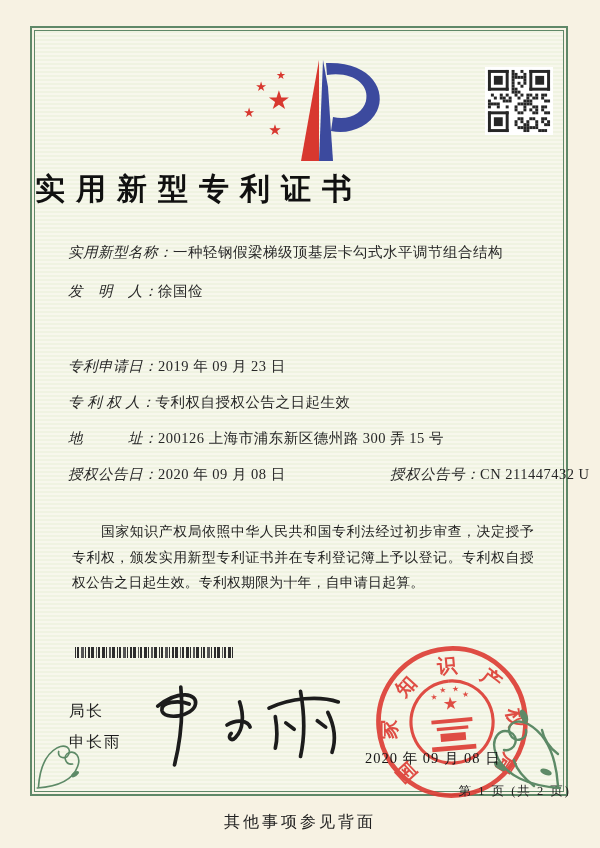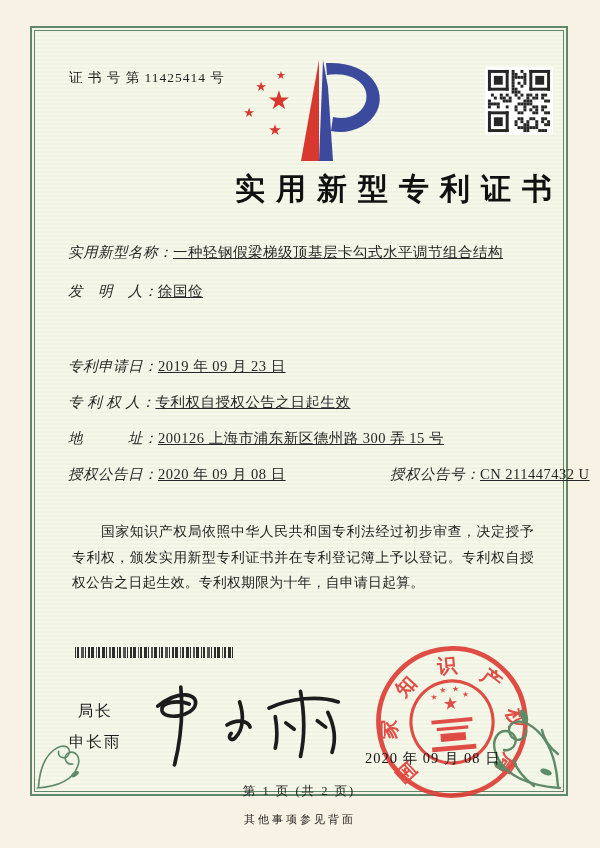--- a/index.html
+++ b/index.html
@@ -14,52 +14,51 @@
   }
   .frame-inner {
     position:absolute; inset:2px; border:1px solid #5f8868;
     background:repeating-linear-gradient(180deg,
       #eff3e1 0px, #eff3e1 2px, #f7f7ec 2px, #f7f7ec 4px);
   }
   .cert-no { position:absolute; left:34px; top:38px; font-size:13.5px; letter-spacing:1px; color:#1f1f1f; }
   .logo { position:absolute; left:196px; top:26px; width:162px; height:110px; }
   .qr { position:absolute; left:450px; top:36px; width:68px; height:68px; background:#fff; }
   .title {
-    position:absolute; left:0; top:138px; width:100%; text-align:right;
+    position:absolute; left:0; top:138px; width:100%; text-align:left;
     font-size:30px; font-weight:bold; letter-spacing:11px; color:#101010;
   }
   .row { position:absolute; left:33px; right:26px; font-size:14.5px; color:#272727; white-space:nowrap; }
   .row .lab { letter-spacing:0.5px;font-style:italic; }
-  .row .val { letter-spacing:0.5px;text-decoration:underline; }
+  .row .val { letter-spacing:0.5px; }
   .grant-pair2 { position:absolute; left:322px; top:0; }
   .paras { position:absolute; left:37px; top:464px; width:462px;margin-top:24px; }
   .paras p {
     font-size:13.8px; line-height:25.5px; text-indent:2.1em;
     text-align:justify; color:#1e1e1e; letter-spacing:0.3px;
   }
   .barcode { position:absolute; left:40px; top:616px; width:160px; height:11px; }
   .director { position:absolute; left:34px; top:670px; font-size:15.5px; color:#1c1c1c; }
-  .director div { margin-bottom:10px; letter-spacing:2px;text-align:center; }
+  .director div { margin-bottom:10px; letter-spacing:2px; }
   .signature { position:absolute; left:108px; top:652px; width:210px; height:84px; }
   .seal { position:absolute; left:338px; top:612px; width:158px; height:158px; transform:rotate(-5deg); opacity:0.9; }
   .seal-date { position:absolute; left:330px; top:718px; width:180px; font-size:14.5px; color:#161616; letter-spacing:1px; z-index:3; }
-  .page-info { position:absolute; left:0; top:752px; width:100%; text-align:center; font-size:12.5px; color:#222; letter-spacing:2px; }
-  .back-note { position:absolute; left:0; top:812px; width:100%; text-align:center; font-size:11px; color:#222; letter-spacing:3px; }
+  .page-info { position:absolute; left:8px; top:752px; width:100%; text-align:right; font-size:12.5px; color:#222; letter-spacing:2px; }
+  .back-note { position:absolute; left:0; top:812px; width:100%; text-align:center; font-size:16px; color:#222; letter-spacing:3px; }
   .flourish-br { position:absolute; right:1px; bottom:1px; width:92px; height:96px; }
   .flourish-bl { position:absolute; left:1px; bottom:1px; width:58px; height:62px; transform:scaleX(-1); }
 </style>
 </head>
 <body>
 
 <div class="page">
 
   <div class="frame">
     <div class="frame-inner">
 
-      <div class="cert-no">证 书 号 第 11425414 号</div>
 
       <svg class="logo" viewBox="0 0 162 110">
         <polygon points="88,3 70,104 88,104" fill="#d8382f"></polygon>
         <polygon points="92,3 88,104 102,104 97,30" fill="#3c4a9e"></polygon>
         <path d="M95,6 C140,4 156,34 146,54 C138,70 118,78 100,74 L102,60 C118,64 132,56 135,44 C139,28 122,14 96,18 Z" fill="#3c4a9e"></path>
         <text x="48" y="52" font-size="26" fill="#d8382f" text-anchor="middle">★</text>
         <text x="30" y="34" font-size="13" fill="#d8382f" text-anchor="middle">★</text>
         <text x="18" y="60" font-size="13" fill="#d8382f" text-anchor="middle">★</text>
         <text x="50" y="22" font-size="11" fill="#d8382f" text-anchor="middle">★</text>
         <text x="44" y="78" font-size="15" fill="#d8382f" text-anchor="middle">★</text>

